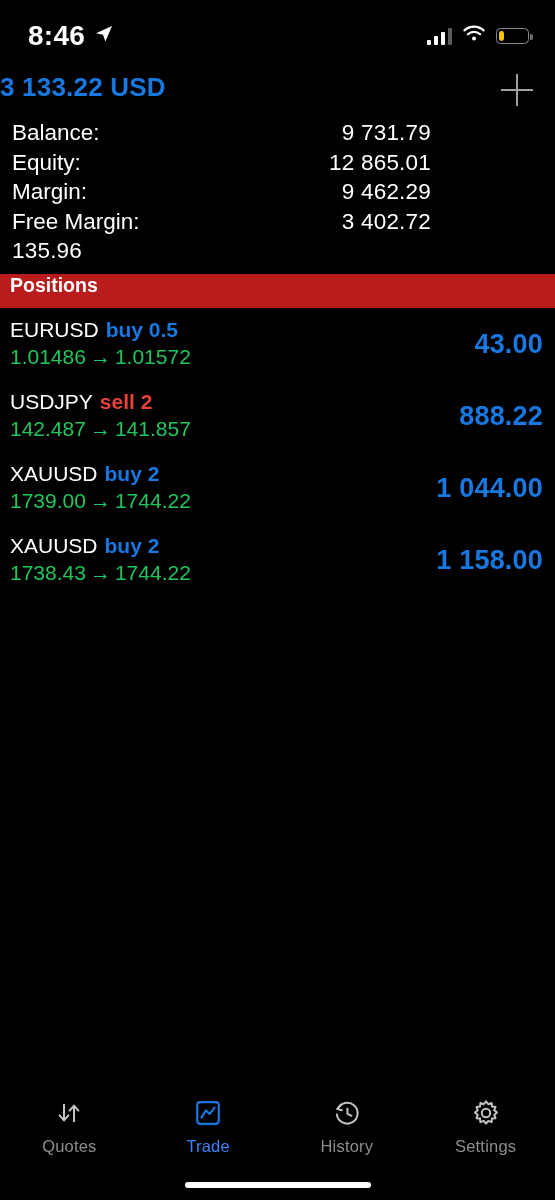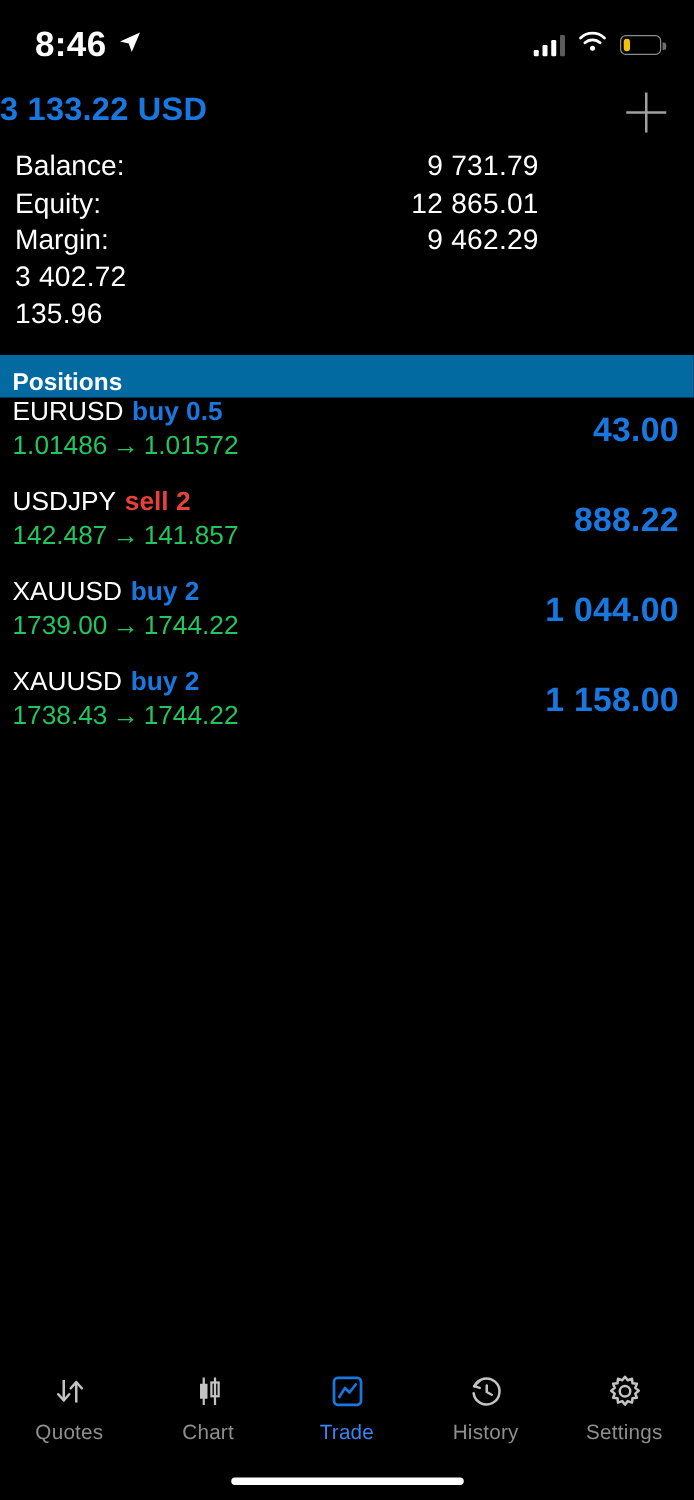--- a/index.html
+++ b/index.html
@@ -149,26 +149,26 @@
     height: 29.5px;
     font-size: 22.5px;
     color: #ffffff;
   }
   .summary-label { font-weight: 400; }
   .summary-value { font-weight: 400; letter-spacing: 0.2px; }
 
   
   .section-header {
     position: absolute;
-    top: 284px; left: 0;
+    top: 274px; left: 0;
     width: 555px;
     height: 34px;
-    background: #0369a1;
-    display: flex;
-    align-items: flex-end;
+    background: #b91c1c;
+    display: flex;
+    align-items: flex-start;
     padding-left: 10px;
     box-sizing: border-box;
   }
   .section-header span {
     font-size: 19.5px;
     font-weight: bold;
     color: #ffffff;
   }
 
   .positions {
@@ -309,20 +309,21 @@
       <span class="summary-label">Equity:</span>
       <span class="summary-value">12 865.01</span>
     </div>
 
     <div class="summary-row">
       <span class="summary-label">Margin:</span>
       <span class="summary-value">9 462.29</span>
     </div>
 
     <div class="summary-row">
+      <span class="summary-label">Free Margin:</span>
       <span class="summary-value">3 402.72</span>
     </div>
 
     <div class="summary-row">
       <span class="summary-value">135.96</span>
     </div>
 
   </div>
 
   <div class="section-header">
@@ -380,31 +381,20 @@
         <svg width="30" height="30" viewBox="0 0 30 30">
           <path d="M10 6 V22" stroke="#c3c3c3" stroke-width="2" fill="none"></path>
           <path d="M5.6 17.4 L10 22.4 L14.4 17.4" stroke="#c3c3c3" stroke-width="2" fill="none" stroke-linecap="round" stroke-linejoin="round"></path>
           <path d="M20 24 V8" stroke="#c3c3c3" stroke-width="2" fill="none"></path>
           <path d="M15.6 12.6 L20 7.6 L24.4 12.6" stroke="#c3c3c3" stroke-width="2" fill="none" stroke-linecap="round" stroke-linejoin="round"></path>
         </svg>
       </span>
       <span class="tab-label">Quotes</span>
     </div>
 
-    <div class="tab">
-      <span class="tab-icon">
-        <svg width="30" height="30" viewBox="0 0 30 30">
-          <path d="M11 4 V26" stroke="#c3c3c3" stroke-width="1.8"></path>
-          <rect x="8" y="9" width="6" height="12" fill="#c3c3c3"></rect>
-          <path d="M20 4 V26" stroke="#c3c3c3" stroke-width="1.8"></path>
-          <rect x="17.1" y="8" width="5.8" height="11" fill="none" stroke="#c3c3c3" stroke-width="1.8"></rect>
-        </svg>
-      </span>
-      <span class="tab-label">Chart</span>
-    </div>
 
     <div class="tab active">
       <span class="tab-icon">
         <svg width="30" height="30" viewBox="0 0 30 30">
           <rect x="4.2" y="4.2" width="21.6" height="21.6" rx="3" fill="none" stroke="#1878e0" stroke-width="2.2"></rect>
           <path d="M8.4 19.6 L13 12.4 L16.6 16 L21.6 9.6" stroke="#1878e0" stroke-width="2.1" fill="none" stroke-linecap="round" stroke-linejoin="round"></path>
         </svg>
       </span>
       <span class="tab-label">Trade</span>
     </div>

